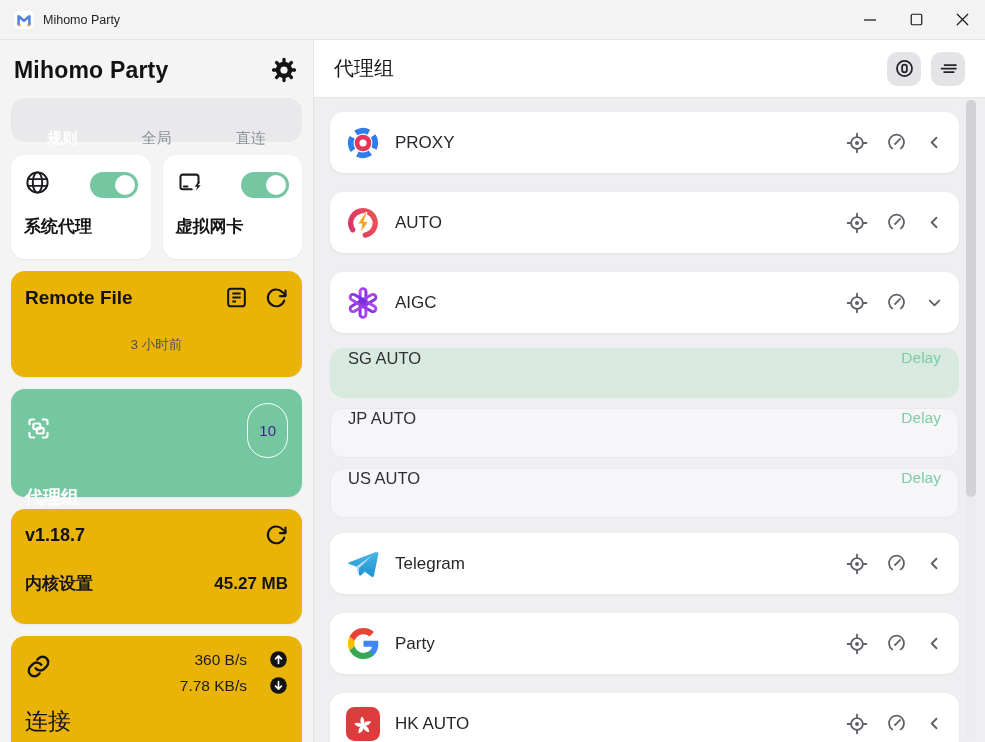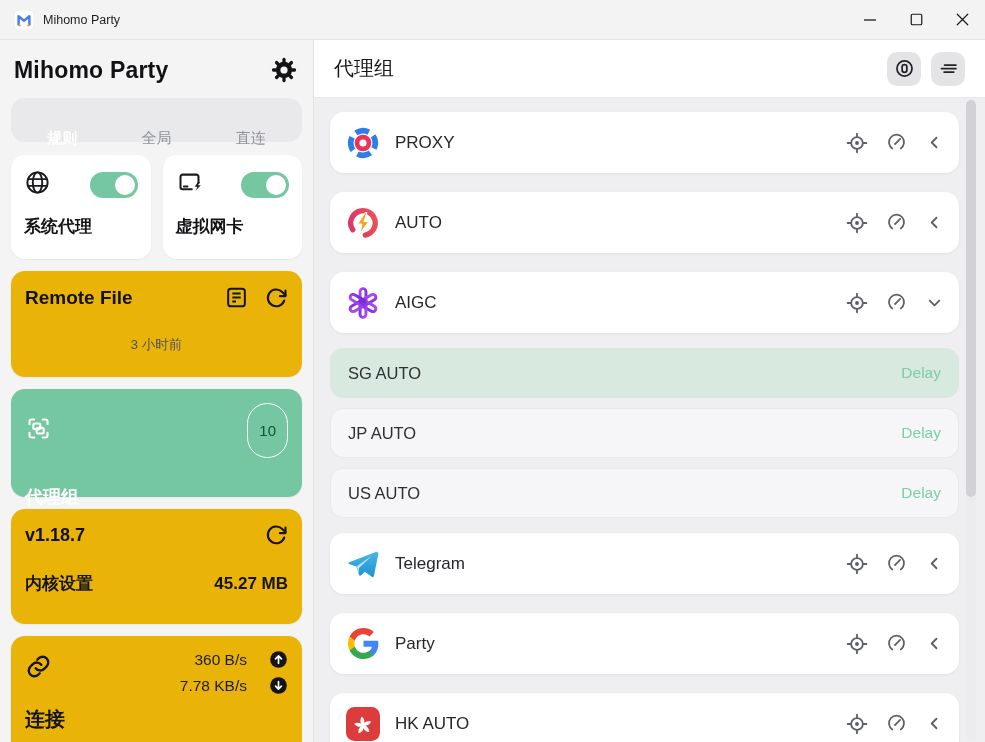--- a/index.html
+++ b/index.html
@@ -41,50 +41,50 @@
   .tcard-label{margin-top:15px;font-weight:700;font-size:17px;color:#121215;}
 
   .card{background:#eab308;border-radius:14px;margin-top:12px;padding:14px;box-shadow:0 1px 2px rgba(0,0,0,.05);}
   .card-row{display:flex;align-items:center;}
   .remote-title{font-size:19px;font-weight:800;color:#121215;}
   .remote-icons{margin-left:auto;display:flex;align-items:center;gap:15px;}
   .icon-btn{display:flex;align-items:center;justify-content:center;cursor:pointer;}
   .remote-updated{margin-top:26px;text-align:center;font-size:13.5px;color:#52525b;}
 
   .nav-green{background:var(--primary);color:#fff;height:108px;cursor:pointer;}
-  .badge{border:1.5px solid #fff;border-radius:999px;padding:18px 11px;font-size:15px;color:#14532d;margin-left:auto;}
+  .badge{border:1.5px solid #fff;border-radius:999px;padding:18px 11px;font-size:15px;color:#4c1d95;margin-left:auto;}
   .nav-green-label{margin-top:27px;font-size:18px;font-weight:700;color:#fff;}
 
   .core-version{font-size:18px;font-weight:600;color:#121215;}
   .core-row2{display:flex;align-items:center;margin-top:25px;}
   .core-label{font-size:17px;font-weight:700;}
   .core-mem{margin-left:auto;font-size:17px;font-weight:700;}
 
   .conn-card{height:120px;}
   .conn-top{display:flex;align-items:flex-start;}
   .conn-stats{margin-left:auto;display:flex;flex-direction:column;gap:7px;}
   .conn-line{display:flex;align-items:center;justify-content:flex-end;gap:22px;font-size:15.5px;font-weight:500;color:#1c1c1f;}
-  .conn-label{margin-top:11px;font-size:20px;font-weight:700;}
+  .conn-label{margin-top:11px;font-size:23px;font-weight:400;}
 
   
   .main{flex:1;display:flex;flex-direction:column;min-width:0;background:#efeff1;}
   .main-header{height:58px;background:#fff;border-bottom:1px solid #e7e7e9;display:flex;align-items:center;padding:0 20px;flex-shrink:0;}
   .main-title{font-size:20px;font-weight:500;color:#18181b;}
   .hbtns{margin-left:auto;display:flex;gap:10px;}
   .hbtn{width:34px;height:34px;border-radius:10px;background:#e4e4e7;display:flex;align-items:center;justify-content:center;cursor:pointer;}
 
   .list{flex:1;position:relative;padding:14px 26px 0 16px;overflow:hidden;}
   .grow{height:61px;background:#fff;border-radius:14px;display:flex;align-items:center;padding:0 15px;margin-bottom:19px;box-shadow:0 1px 3px rgba(0,0,0,.06);cursor:pointer;}
   .gicon{width:36px;height:36px;display:flex;align-items:center;justify-content:center;flex-shrink:0;}
   .gname{margin-left:14px;font-size:17px;color:#26262b;}
   .gactions{margin-left:auto;display:flex;align-items:center;gap:18px;color:var(--icon-gray);}
   .act{display:flex;align-items:center;justify-content:center;cursor:pointer;}
 
   .sub-list{margin:-4px 0 15px 0;}
-  .srow{height:50px;border-radius:13px;background:#f6f6f8;border:1px solid #e9e9eb;display:flex;align-items:center;padding:0 17px;margin-bottom:10px;cursor:pointer;}
+  .srow{height:50px;border-radius:13px;background:#f6f6f8;border:1px solid #e9e9eb;display:flex;align-items:flex-start;padding:0 17px;margin-bottom:10px;cursor:pointer;}
   .srow.selected{background:var(--sel-bg);border-color:var(--sel-bg);}
   .nname{font-size:16.5px;color:#2f2f34;}
   .delay{margin-left:auto;font-size:15.5px;color:var(--delay);}
 
   .sb-track{position:absolute;top:2px;right:9px;width:10px;height:calc(100% - 4px);background:#ececee;border-radius:6px;}
   .sb-thumb{position:absolute;top:0;left:0;width:10px;height:62%;background:#d2d2d6;border-radius:6px;cursor:pointer;}
 </style>
 </head>
 <body>
 

